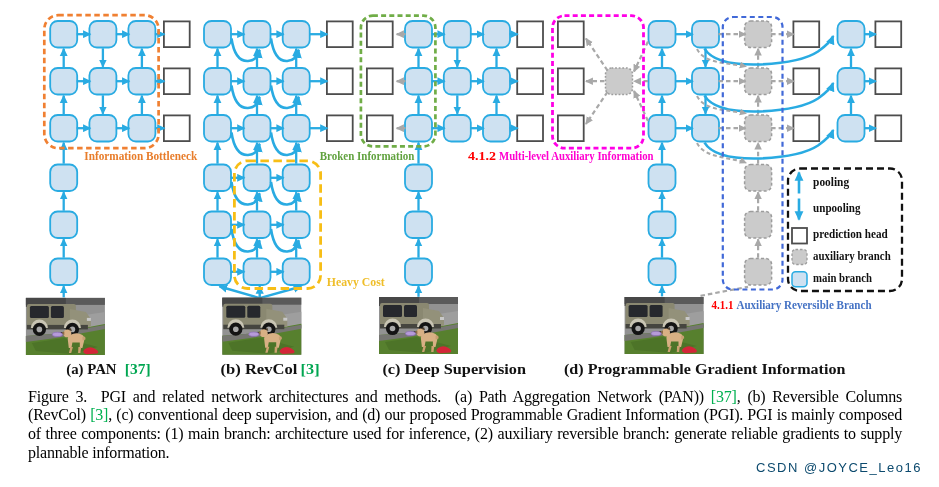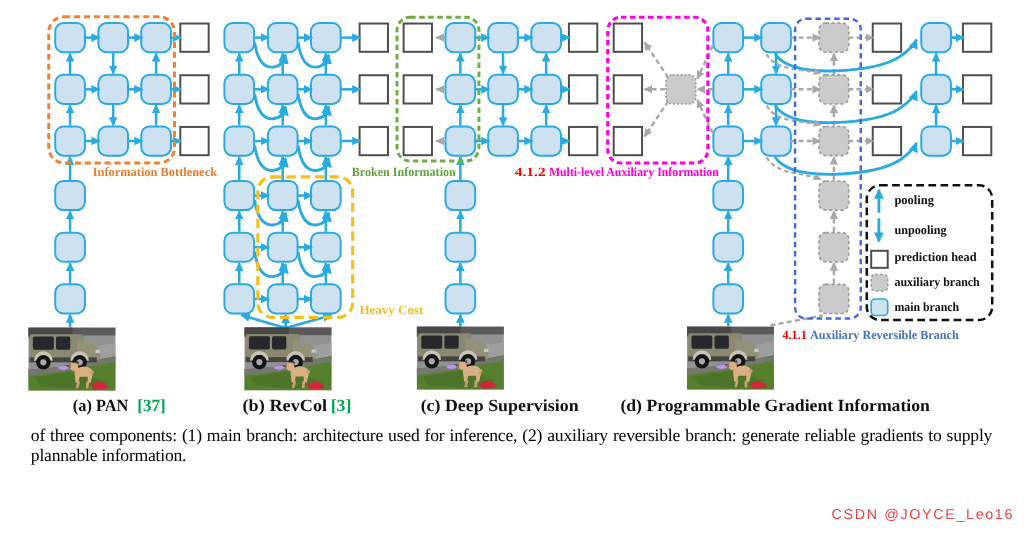--- a/index.html
+++ b/index.html
@@ -1,19 +1,19 @@
 <!DOCTYPE html>
 <html><head><meta charset="utf-8"><style>
 html,body{margin:0;padding:0;background:#fff;}
 #wrap{position:relative;width:924px;height:487px;overflow:hidden;background:#fff;}
 #cap{position:absolute;left:28px;top:387.6px;width:874px;font-family:"Liberation Serif",serif;font-size:16px;letter-spacing:-0.2px;line-height:18.8px;color:#000;}
 .cl{text-align:justify;text-align-last:justify;white-space:normal;}
 .cl.last{text-align-last:left;}
 .g{color:#00B050;}
-#wm{position:absolute;left:756px;top:460px;font-family:"Liberation Sans",sans-serif;font-size:13px;letter-spacing:1.5px;color:#ef4444;}
+#wm{position:absolute;left:756px;top:460px;font-family:"Liberation Sans",sans-serif;font-size:13px;letter-spacing:1.5px;color:#0c4a6e;}
 </style></head>
 <body>
 <div id="wrap">
 <svg width="939" height="487" viewBox="0 0 939 487" xmlns="http://www.w3.org/2000/svg" style="position:absolute;left:0;top:0">
 <defs>
 <marker id="ab" viewBox="0 0 10 10" refX="8.5" refY="5" markerUnits="strokeWidth" markerWidth="3.7" markerHeight="3.7" orient="auto">
           <path d="M0,0.4 L9.7,5 L0,9.6 z" fill="#29ABE2"></path>
         </marker>
 <marker id="ag" viewBox="0 0 10 10" refX="8.5" refY="5" markerUnits="strokeWidth" markerWidth="3.7" markerHeight="3.7" orient="auto">
           <path d="M0,0.4 L9.7,5 L0,9.6 z" fill="#A8A8A8"></path>
@@ -293,16 +293,18 @@
 <text x="813.1" y="259.8" style="font-family:&quot;Liberation Serif&quot;,serif;font-weight:bold;font-size:11.5px;" fill="#111111" text-anchor="start" textLength="77.6" lengthAdjust="spacingAndGlyphs">auxiliary branch</text>
 <text x="813.1" y="282.3" style="font-family:&quot;Liberation Serif&quot;,serif;font-weight:bold;font-size:11.5px;" fill="#111111" text-anchor="start" textLength="58.9" lengthAdjust="spacingAndGlyphs">main branch</text>
 <text x="66.2" y="374.0" style="font-family:&quot;Liberation Serif&quot;,serif;font-weight:bold;font-size:15.5px;" fill="#111111" text-anchor="start" textLength="50.4" lengthAdjust="spacingAndGlyphs">(a) PAN</text>
 <text x="124.8" y="374.0" style="font-family:&quot;Liberation Serif&quot;,serif;font-weight:bold;font-size:15.5px;" fill="#00A651" text-anchor="start" textLength="25.8" lengthAdjust="spacingAndGlyphs">[37]</text>
 <text x="220.5" y="374.0" style="font-family:&quot;Liberation Serif&quot;,serif;font-weight:bold;font-size:15.5px;" fill="#111111" text-anchor="start" textLength="76.9" lengthAdjust="spacingAndGlyphs">(b) RevCol</text>
 <text x="300.6" y="374.0" style="font-family:&quot;Liberation Serif&quot;,serif;font-weight:bold;font-size:15.5px;" fill="#00A651" text-anchor="start" textLength="19.0" lengthAdjust="spacingAndGlyphs">[3]</text>
 <text x="382.4" y="374.0" style="font-family:&quot;Liberation Serif&quot;,serif;font-weight:bold;font-size:15.5px;" fill="#111111" text-anchor="start" textLength="143.6" lengthAdjust="spacingAndGlyphs">(c) Deep Supervision</text>
 <text x="564.0" y="374.0" style="font-family:&quot;Liberation Serif&quot;,serif;font-weight:bold;font-size:15.5px;" fill="#111111" text-anchor="start" textLength="281.4" lengthAdjust="spacingAndGlyphs">(d) Programmable Gradient Information</text>
 </svg>
 <div id="cap">
+<div class="cl">Figure 3.&nbsp;&nbsp;PGI and related network architectures and methods.&nbsp;&nbsp;(a) Path Aggregation Network (PAN)) <span class="g">[37]</span>, (b) Reversible Columns</div>
+<div class="cl">(RevCol) <span class="g">[3]</span>, (c) conventional deep supervision, and (d) our proposed Programmable Gradient Information (PGI). PGI is mainly composed</div>
 <div class="cl">of three components: (1) main branch: architecture used for inference, (2) auxiliary reversible branch: generate reliable gradients to supply</div>
 <div class="cl last">plannable information.</div>
 </div>
 <div id="wm">CSDN @JOYCE_Leo16</div>
 </div>
 </body></html>

